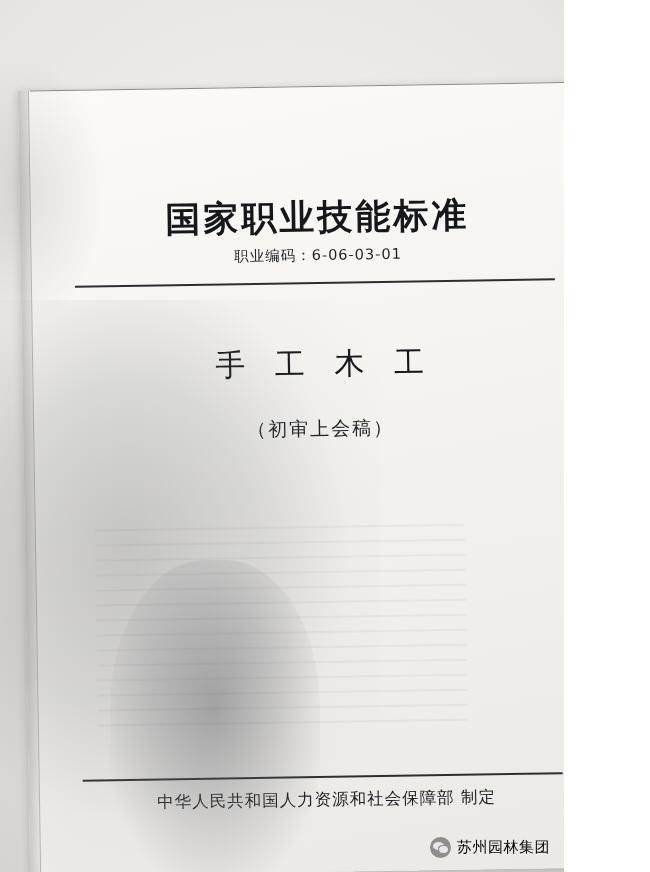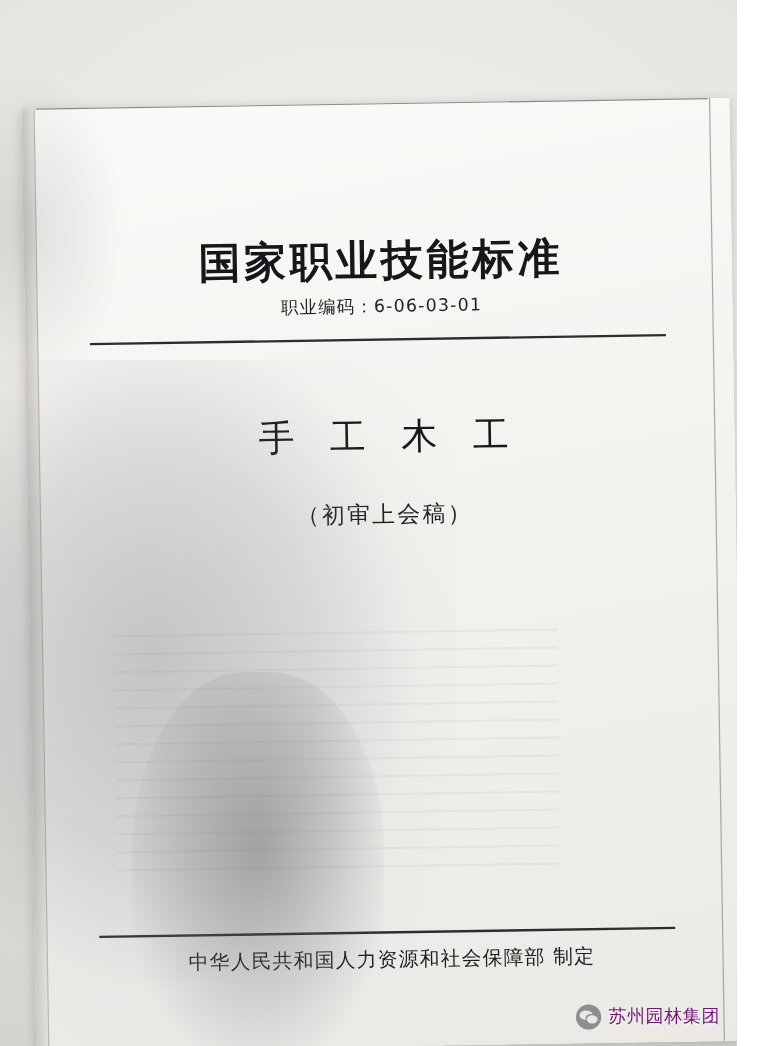--- a/index.html
+++ b/index.html
@@ -10,21 +10,21 @@
   body {
     width: 650px;
     height: 872px;
     overflow: hidden;
     font-family: "Liberation Sans", sans-serif;
   }
 
   
   #photo {
     position: relative;
-    width: 614px;
+    width: 564px;
     height: 872px;
     background: #d8d6d2;
     overflow: hidden;
   }
 
   
   #photo-bg {
     position: absolute;
     inset: 0;
     background:
@@ -218,21 +218,21 @@
   }
 
   
   #watermark {
     position: absolute;
     right: 14px;
     bottom: 14px;
     display: flex;
     align-items: center;
     gap: 6px;
-    color: #701a75;
+    color: #000000;
     font-family: "DejaVu Sans", "Liberation Sans", sans-serif;
     font-size: 15px;
     letter-spacing: 0.5px;
     text-shadow: 0 1px 1px rgba(255,255,255,0.5);
   }
   #wechat-icon {
     width: 21px;
     height: 21px;
     border-radius: 50%;
     background: #8e8e90;

